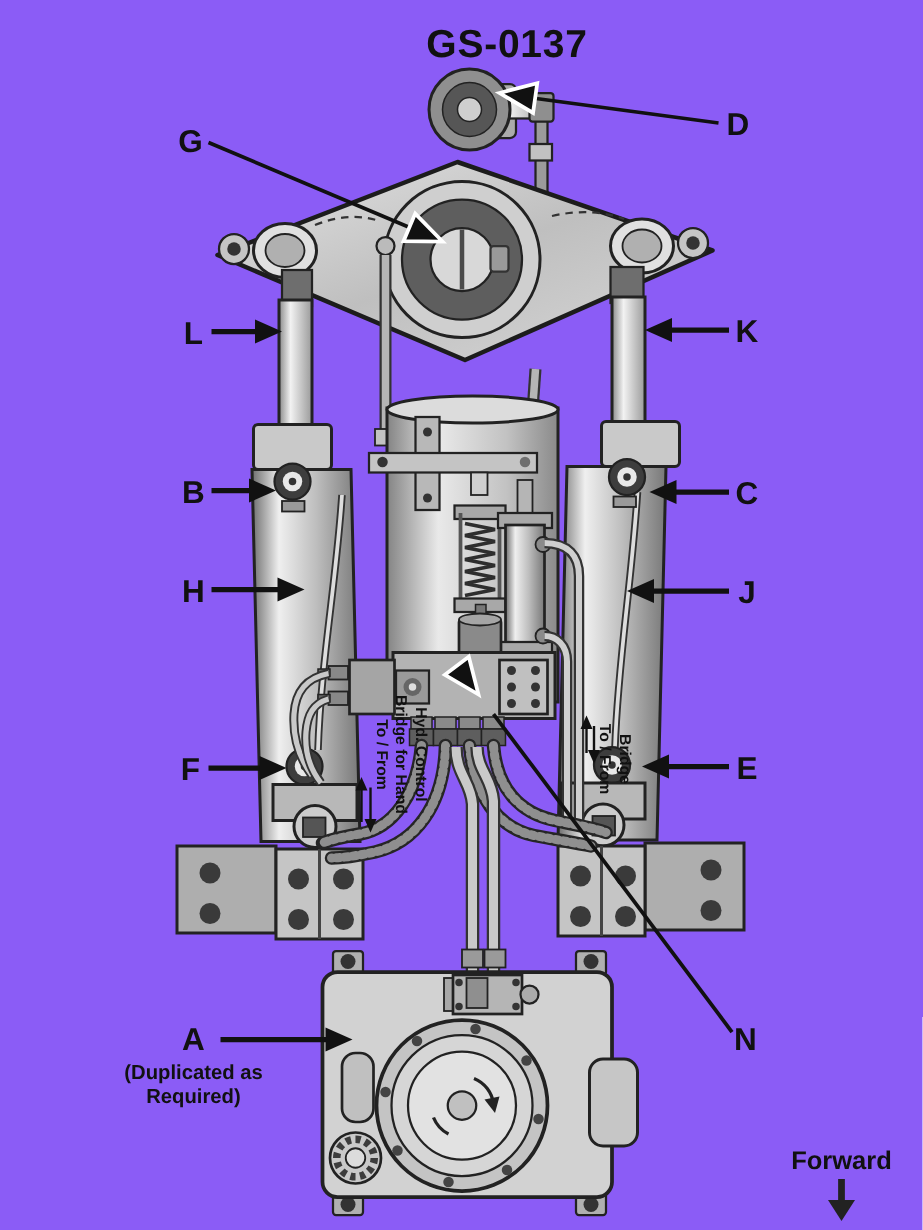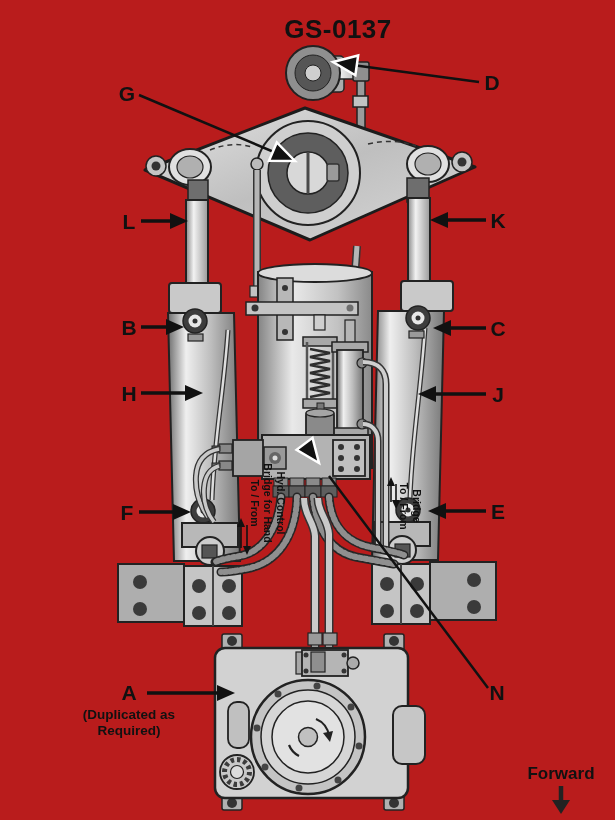--- a/index.html
+++ b/index.html
@@ -1,17 +1,17 @@
 <!DOCTYPE html>
 <html><head>
 <meta charset="utf-8">
 <style>
   html,body { margin:0; padding:0; background:#ffffff; }
   .stage {
-    position:relative; width:615px; height:820px; background:#b91c1c;
+    position:relative; width:615px; height:820px; background:#8b5cf6;
     font-family:"Liberation Sans", sans-serif; overflow:hidden;
   }
   svg { position:absolute; left:0; top:0; }
   svg text {
     font-family:"Liberation Sans", sans-serif;
     font-weight:bold; fill:#111111;
   }
   .t-title   { font-size:26px; letter-spacing:0.5px; }
   .t-callout { font-size:21px; }
   .t-note    { font-size:13.5px; }

